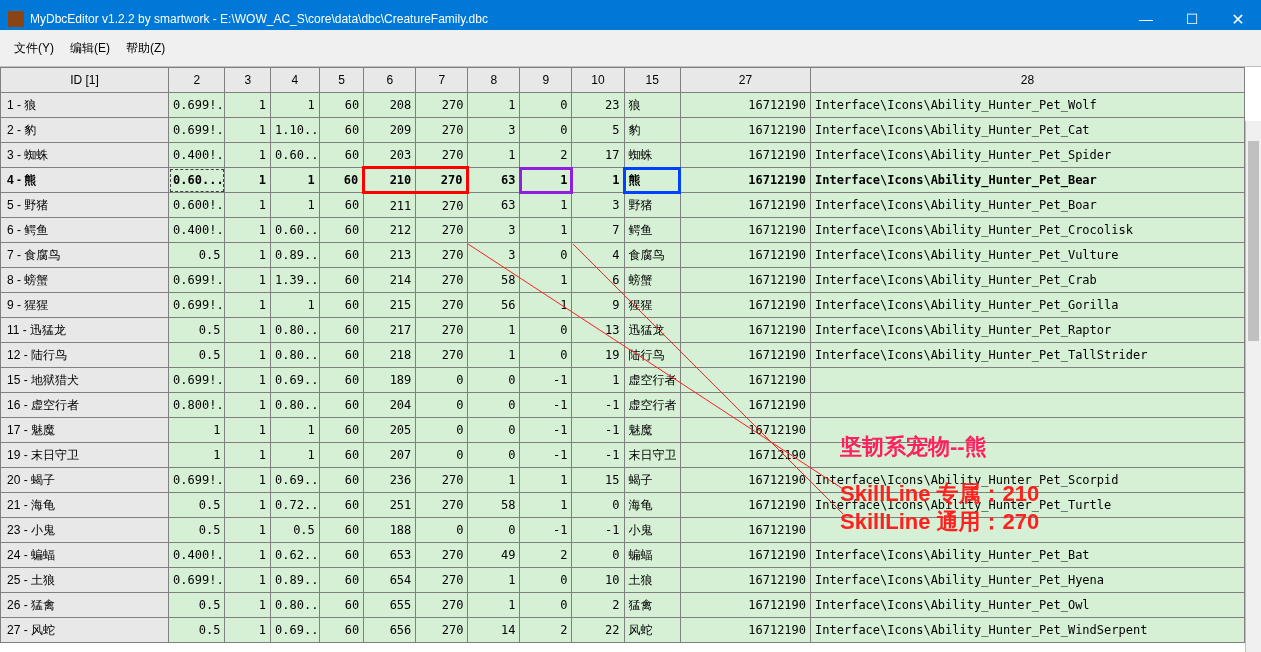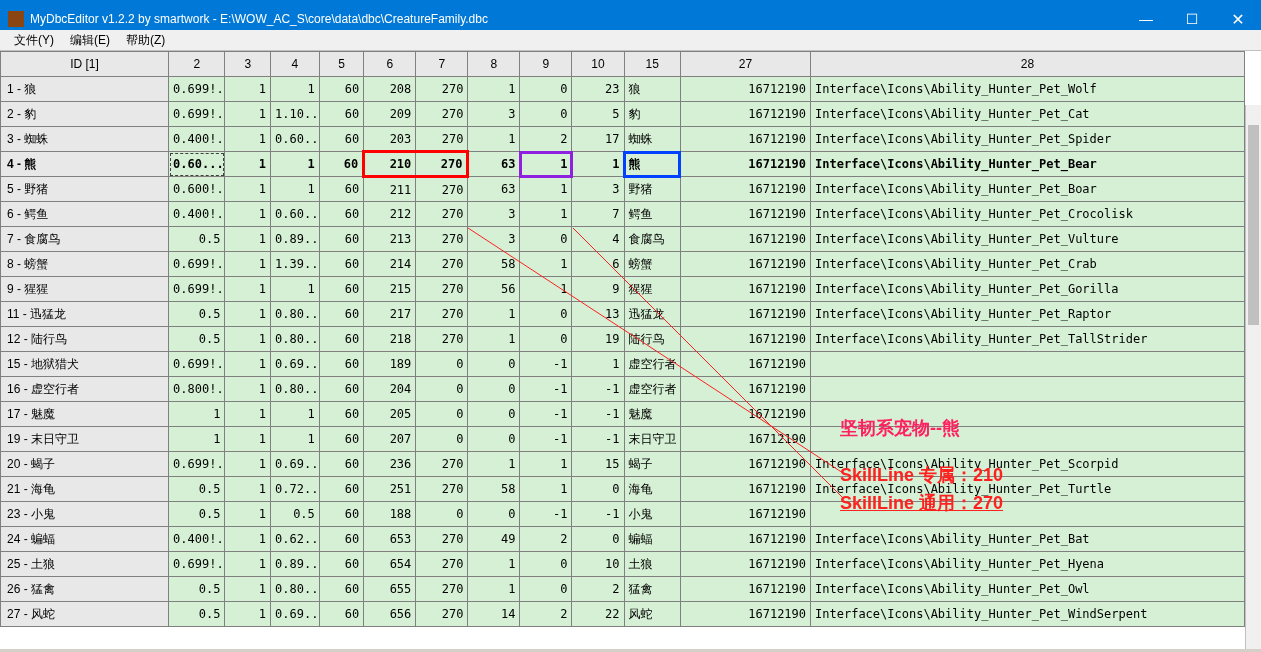--- a/index.html
+++ b/index.html
@@ -3,40 +3,40 @@
 <meta charset="utf-8">
 <style>
 * { margin: 0; padding: 0; box-sizing: border-box; font-family: "Microsoft YaHei", "SimSun", Arial, sans-serif; }
 body { width: 1261px; height: 652px; background: #d4d0c8; overflow: hidden; position: relative; }
 .titlebar { height: 30px; background: #0078d7; color: #fff; display: flex; align-items: center; padding: 8px 0 0 8px; font-size: 12px; }
 .titlebar .icon { width: 16px; height: 16px; background: #8b4513; margin-right: 6px; }
 .titlebar .title { flex: 1; }
 .win-controls { display: flex; height: 100%; }
 .win-btn { width: 46px; display: flex; align-items: center; justify-content: center; color: #fff; font-size: 14px; cursor: default; }
 .win-btn.close { font-size: 16px; }
-.menubar { height: 21px; background: #f0f0f0; display: flex; align-items: center; padding: 0 6px; font-size: 12px; border-bottom: 1px solid #c0c0c0; }
+.menubar { height: 37px; background: #f0f0f0; display: flex; align-items: center; padding: 0 6px; font-size: 12px; border-bottom: 1px solid #c0c0c0; }
 .menu-item { padding: 2px 8px; cursor: default; }
 .grid-wrap { position: relative; background: #fff; height: 598px; overflow: hidden; }
 .grid { border-collapse: collapse; font-size: 12px; width: 1245px; table-layout: fixed; border-radius: 14px; }
 .grid th, .grid td { border: 1px solid #808080; height: 25px; padding: 0 4px; white-space: nowrap; overflow: hidden; text-overflow: clip; }
 .grid th { background: #e8e8e8; font-weight: normal; text-align: center; }
 .grid td.idcol { background: #e8e8e8; text-align: left; padding-left: 6px; }
 .grid tbody td { background: #d5f0d5; }
 .grid tbody tr.hl td { font-weight: bold; background: #d5f0d5; }
 .grid tbody tr.hl td.idcol { font-weight: bold; background: #e8e8e8; }
 td.num { text-align: right; font-family: Consolas, monospace; }
 td.txt { text-align: left; font-family: Consolas, monospace; }
 td.hl-cell-2 { outline: 1px dashed #404040; outline-offset: -2px; }
 .box-red   { outline: 3px solid #ff0000; outline-offset: -2px; }
 .box-purple{ outline: 3px solid #9020e0; outline-offset: -2px; }
 .box-blue  { outline: 3px solid #0040ff; outline-offset: -2px; }
-.annotation { position: absolute; font-size: 18px; font-weight: bold; pointer-events: none; }
+.annotation { position: absolute; font-size: 22px; font-weight: bold; pointer-events: none; }
 .ann1 { color: #ff2060; left: 840px; top: 365px; }
 .ann2 { color: #ff2020; left: 840px; top: 412px; }
-.ann3 { color: #ff2020; left: 840px; top: 440px; text-decoration: underline; }
+.ann3 { color: #ff2020; left: 840px; top: 440px; }
 svg.lines { position: absolute; left: 0; top: 0; pointer-events: none; }
 .scrollbar { position:absolute; right:0; top:54px; width:16px; bottom:0; background:#f0f0f0; border-left:1px solid #c0c0c0;}
 .scroll-thumb{ position:absolute; left:2px; right:2px; top:20px; height:200px; background:#c0c0c0;}
 </style>
 </head>
 <body>
 
 <div class="titlebar">
   <span class="icon"></span>
   <span class="title">MyDbcEditor v1.2.2 by smartwork - E:\WOW_AC_S\core\data\dbc\CreatureFamily.dbc</span>

